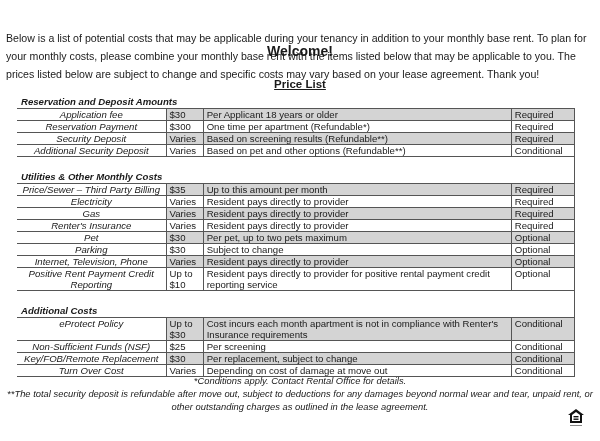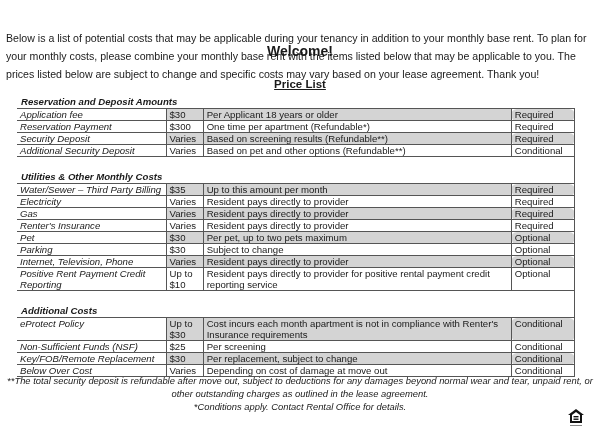--- a/index.html
+++ b/index.html
@@ -27,24 +27,24 @@
     height: 13px; line-height: 13px; padding-left: 4px;
   }
   table {
     border-collapse: collapse; width: 558px; table-layout: fixed;
     font-size: 9.6px;
   }
   td {
     border-top: 1px solid #555; border-bottom: 1px solid #555;
     padding: 0 3px; height: 11px; line-height: 11px; vertical-align: top;
   }
-  td.label { text-align: left; font-style: italic; border-right: 1px solid #555; width: 142px; }
+  td.label { text-align: center; font-style: italic; border-right: 1px solid #555; width: 142px; }
   td.price { border-right: 1px solid #555; width: 30px; }
   td.desc { border-right: 1px solid #555; width: 300px; }
-  td.status { border-right: 1px solid #555; width: 56px; border-radius: 6px; }
+  td.status { border-right: 1px solid #555; width: 56px; }
   tr.shaded td.price, tr.shaded td.desc, tr.shaded td.status { background: #d4d4d4; }
   .spacer-block {
     border-right: 1px solid #555; height: 13px;
   }
   .section-block { border-right: 1px solid #555; }
   .section-block.first { border-right: none; }
   .notes {
     position: absolute; left: 0; top: 374px; width: 600px; text-align: center;
     font-style: italic; font-size: 9.4px; line-height: 13px;
   }
@@ -90,21 +90,21 @@
           </tr>
         </tbody>
       </table>
     </div>
     <div class="section-block">
       <div class="spacer-block" style="border-right: none;"></div>
       <div class="section-title">Utilities &amp; Other Monthly Costs</div>
       <table>
         <tbody>
           <tr class="shaded">
-            <td class="label">Water/Sewer – Third Party Billing</td>
+            <td class="label">Price/Sewer – Third Party Billing</td>
             <td class="price">$35</td>
             <td class="desc">Up to this amount per month</td>
             <td class="status">Required</td>
           </tr>
           <tr>
             <td class="label">Electricity</td>
             <td class="price">Varies</td>
             <td class="desc">Resident pays directly to provider</td>
             <td class="status">Required</td>
           </tr>
@@ -164,33 +164,33 @@
             <td class="desc">Per screening</td>
             <td class="status">Conditional</td>
           </tr>
           <tr class="shaded">
             <td class="label">Key/FOB/Remote Replacement</td>
             <td class="price">$30</td>
             <td class="desc">Per replacement, subject to change</td>
             <td class="status">Conditional</td>
           </tr>
           <tr>
-            <td class="label">Below Over Cost</td>
+            <td class="label">Turn Over Cost</td>
             <td class="price">Varies</td>
             <td class="desc">Depending on cost of damage at move out</td>
             <td class="status">Conditional</td>
           </tr>
         </tbody>
       </table>
     </div>
   </div>
 
 <div class="notes">
+  <div>*Conditions apply. Contact Rental Office for details.</div>
   <div>**The total security deposit is refundable after move out, subject to deductions for any damages beyond normal wear and tear, unpaid rent, or other outstanding charges as outlined in the lease agreement.</div>
-  <div>*Conditions apply. Contact Rental Office for details.</div>
 </div>
 
 <svg class="eho-icon" viewBox="0 0 18 20">
   <polygon points="9,1 1,7 3,7 3,15 15,15 15,7 17,7" fill="#111"></polygon>
   <polygon points="9,4 5,7 5,13 13,13 13,7" fill="#fff"></polygon>
   <rect x="6.5" y="8" width="5" height="1.4" fill="#111"></rect>
   <rect x="6.5" y="10.5" width="5" height="1.4" fill="#111"></rect>
   <rect x="3" y="17" width="12" height="1" fill="#888"></rect>
 </svg>
 

